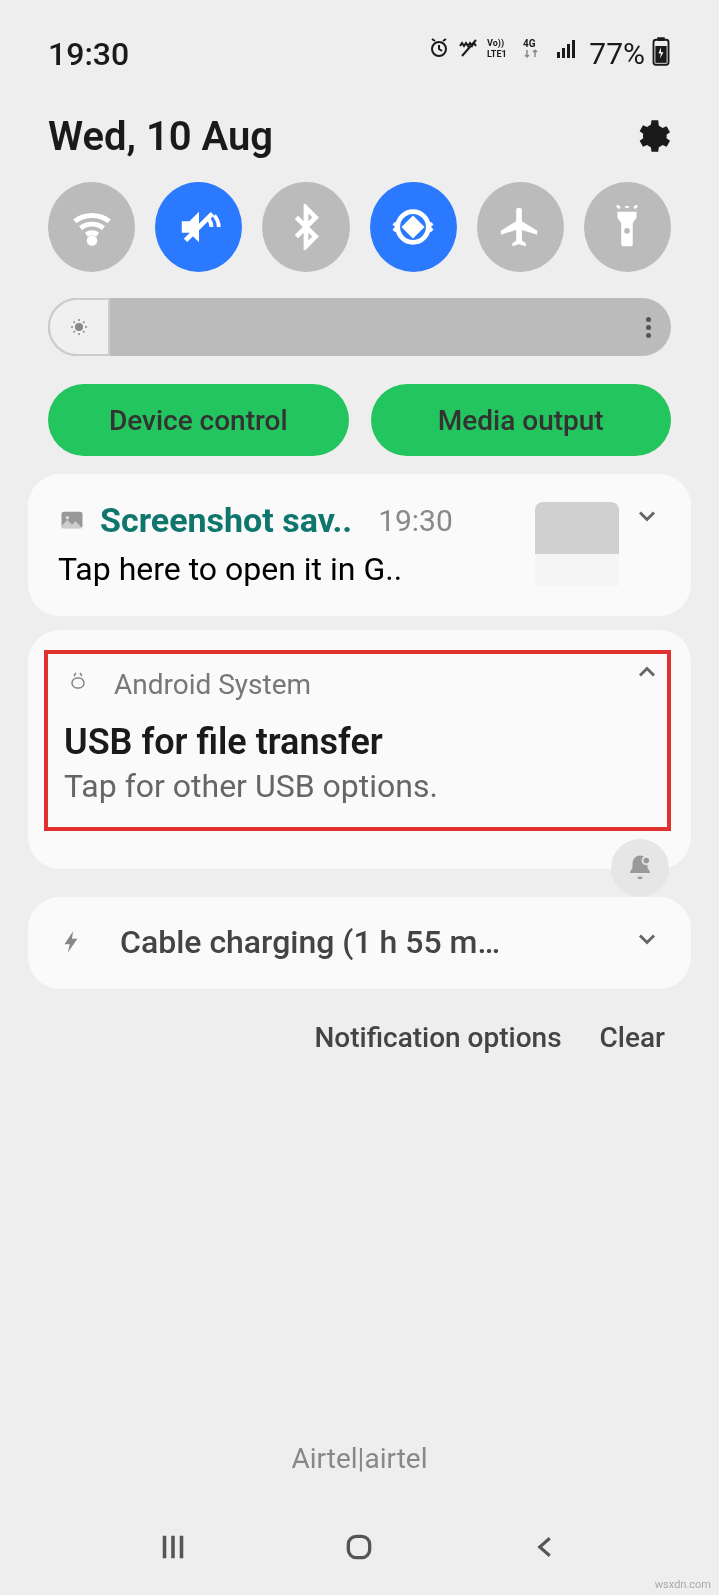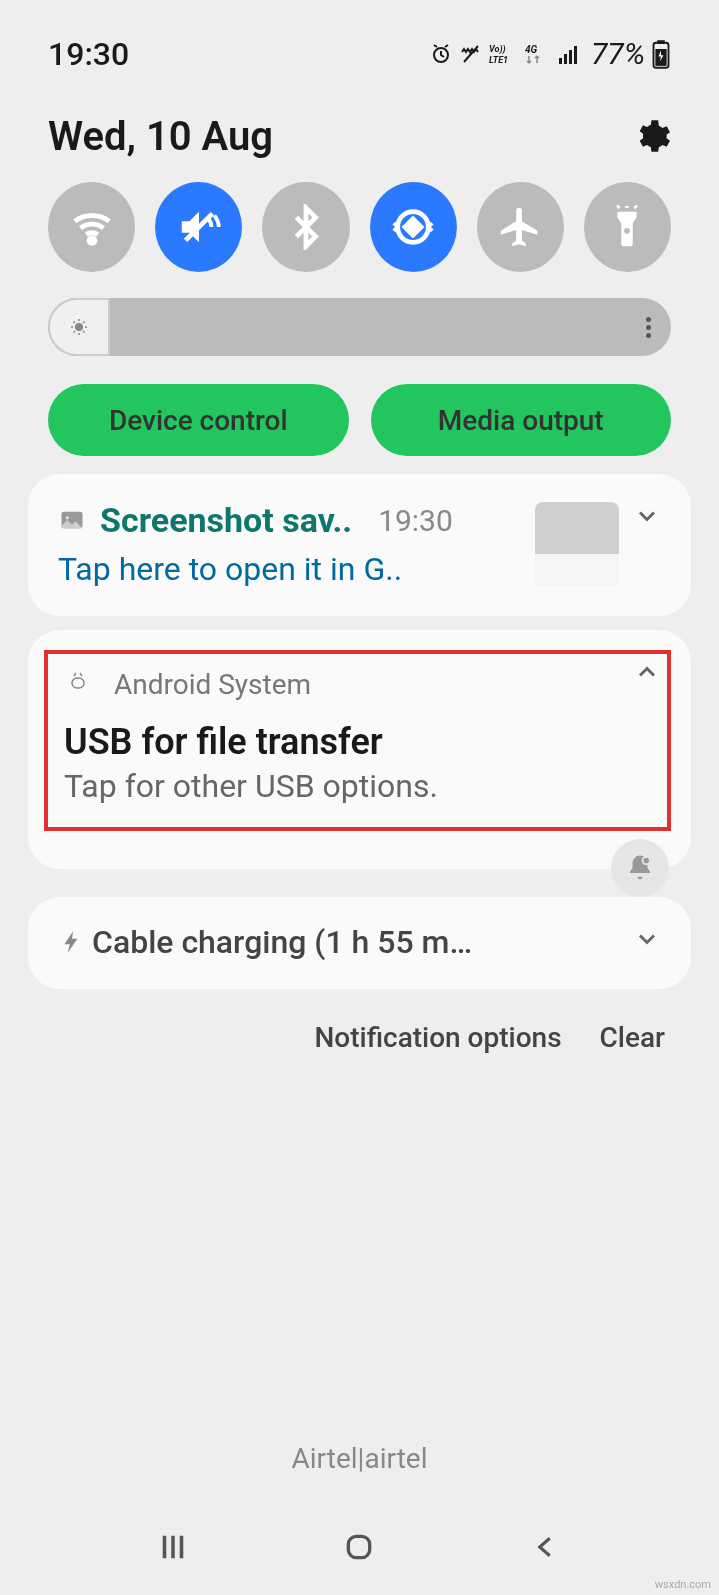--- a/index.html
+++ b/index.html
@@ -18,23 +18,22 @@
       padding: 20px 48px 8px 48px;
       height: 95px;
     }
     .status-time {
       font-size: 32px;
       font-weight: 500;
       color: #1a1a1a;
     }
     .status-icons {
       display: flex;
-      align-items: center;
+      align-items: flex-start;
       gap: 6px;
-      font-style: italic;
     }
     .status-icon { width: 24px; height: 24px; }
     .battery-text {
       font-size: 30px;
       font-weight: 400;
       color: #1a1a1a;
       margin-left: 4px;
     }
     .header-row {
       display: flex;
@@ -139,21 +138,21 @@
       font-weight: 700;
       color: #0f766e;
     }
     .notif-time {
       font-size: 30px;
       color: #888;
       margin-left: 12px;
     }
     .notif-body {
       font-size: 32px;
-      color: #0369a1;
+      color: #000000;
       margin-top: 10px;
     }
     .notif-thumbnail {
       position: absolute;
       right: 72px;
       top: 28px;
       width: 84px;
       height: 84px;
       background: #d0d0d0;
       border-radius: 8px;
@@ -192,21 +191,21 @@
       height: 58px;
       border-radius: 50%;
       background: #e6e6e6;
       display: flex;
       align-items: center;
       justify-content: center;
     }
     .charging-row {
       display: flex;
       align-items: center;
-      gap: 6px;
+      gap: 34px;
     }
     .charging-title {
       font-size: 32px;
       font-weight: 500;
       color: #444;
     }
     .footer-actions {
       display: flex;
       justify-content: flex-end;
       gap: 38px;

